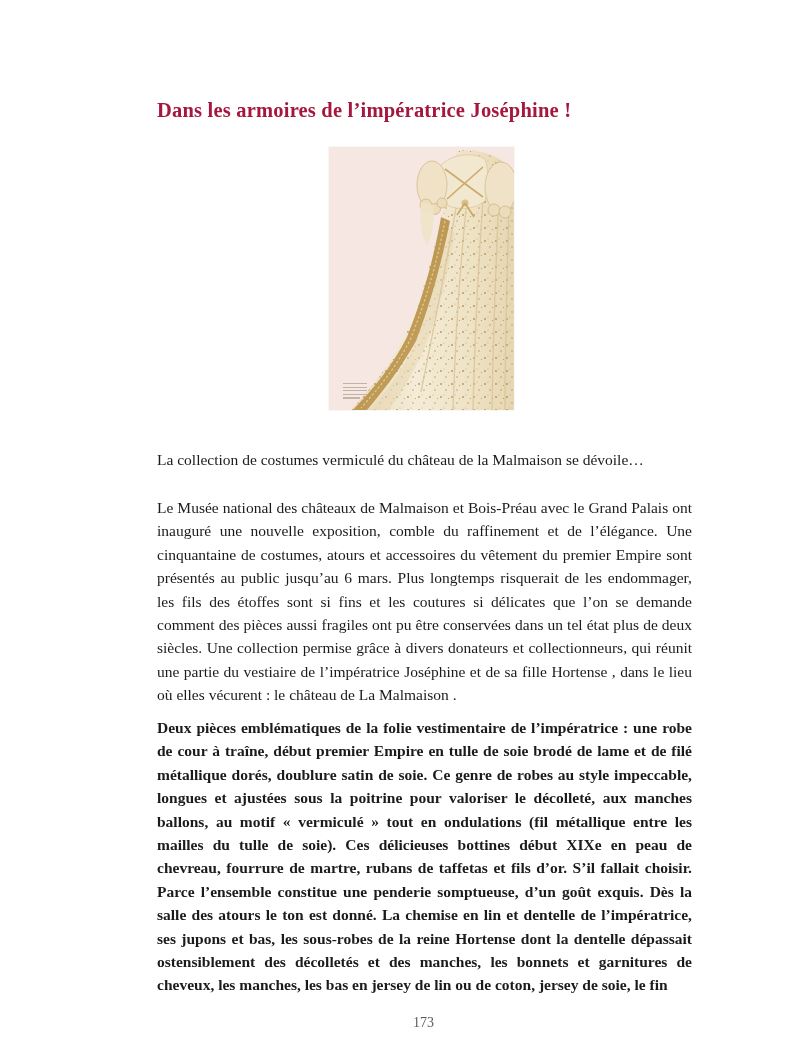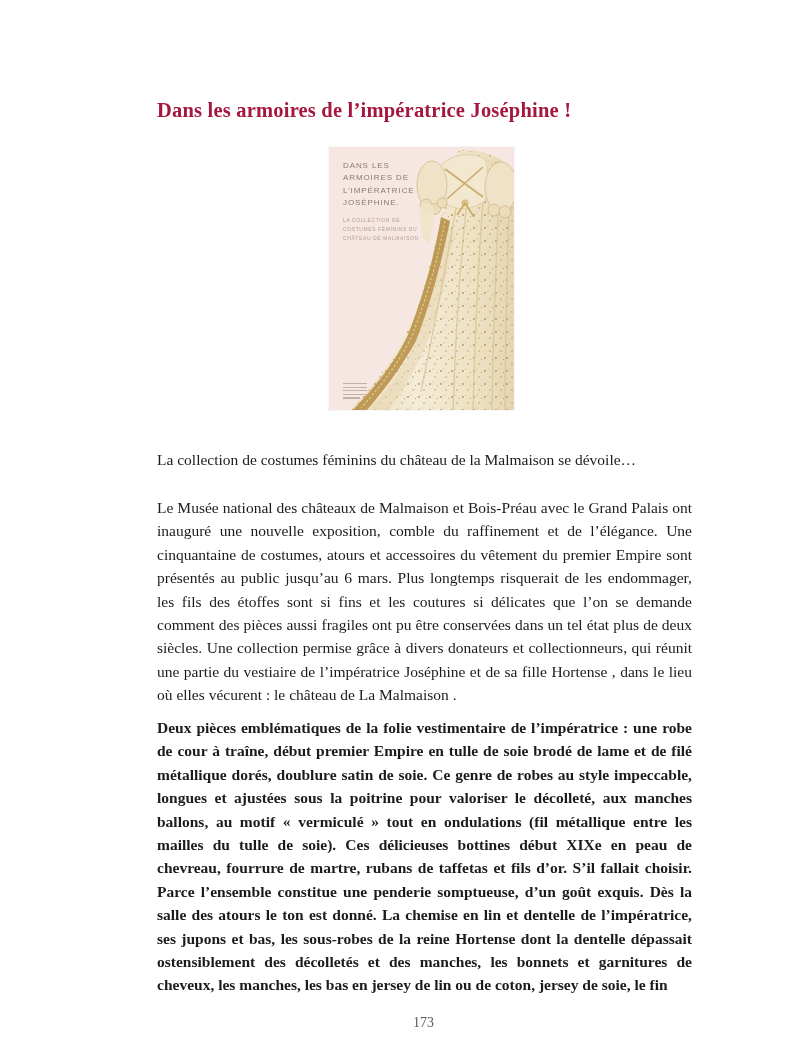--- a/index.html
+++ b/index.html
@@ -112,35 +112,31 @@
       <circle cx="97" cy="58" r="6" fill="#ecdcba" stroke="#cfb687" stroke-width="0.8"></circle>
       <circle cx="106" cy="62" r="5.5" fill="#ecdcba" stroke="#cfb687" stroke-width="0.8"></circle>
       <circle cx="113" cy="56" r="5" fill="#ecdcba" stroke="#cfb687" stroke-width="0.8"></circle>
       <path d="M92,55 C90,72 92,88 98,98 C104,88 106,70 104,58 Z" fill="#f0e3c8" opacity="0.9"></path>
 
       <ellipse cx="172" cy="40" rx="16" ry="25" fill="#efe2c6" stroke="#d9c49c" stroke-width="1"></ellipse>
       <circle cx="165" cy="63" r="6" fill="#ecdcba" stroke="#cfb687" stroke-width="0.8"></circle>
       <circle cx="176" cy="65" r="6" fill="#ecdcba" stroke="#cfb687" stroke-width="0.8"></circle>
     </svg>
 
-    <div class="cover-text">
-      <div class="cover-title">DANS LES ARMOIRES DE L’IMPÉRATRICE JOSÉPHINE.</div>
-      <div class="cover-subtitle">LA COLLECTION DE COSTUMES FÉMININS DU CHÂTEAU DE MALMAISON</div>
-    </div>
 
     <div class="publisher-lines">
       <i></i>
         <i></i>
         <i></i>
         <i></i>
         <i></i>
     </div>
   </figure>
 
-  <p class="bodytext intro">La collection de costumes féminins du château de la Malmaison se dévoile…</p>
+  <p class="bodytext intro">La collection de costumes vermiculé du château de la Malmaison se dévoile…</p>
 
   <p class="bodytext para-1">Le Musée national des châteaux de Malmaison et Bois-Préau avec le Grand Palais ont inauguré une nouvelle exposition, comble du raffinement et de l’élégance. Une cinquantaine de costumes, atours et accessoires du vêtement du premier Empire sont présentés au public jusqu’au 6 mars. Plus longtemps risquerait de les endommager, les fils des étoffes sont si fins et les coutures si délicates que l’on se demande comment des pièces aussi fragiles ont pu être conservées dans un tel état plus de deux siècles. Une collection permise grâce à divers donateurs et collectionneurs, qui réunit une partie du vestiaire de l’impératrice Joséphine et de sa fille Hortense , dans le lieu où elles vécurent : le château de La Malmaison .</p>
 
   <p class="bodytext para-2">Deux pièces emblématiques de la folie vestimentaire de l’impératrice : une robe de cour à traîne, début premier Empire en tulle de soie brodé de lame et de filé métallique dorés, doublure satin de soie. Ce genre de robes au style impeccable, longues et ajustées sous la poitrine pour valoriser le décolleté, aux manches ballons, au motif « vermiculé » tout en ondulations (fil métallique entre les mailles du tulle de soie). Ces délicieuses bottines début XIXe en peau de chevreau, fourrure de martre, rubans de taffetas et fils d’or. S’il fallait choisir. Parce l’ensemble constitue une penderie somptueuse, d’un goût exquis. Dès la salle des atours le ton est donné. La chemise en lin et dentelle de l’impératrice, ses jupons et bas, les sous-robes de la reine Hortense dont la dentelle dépassait ostensiblement des décolletés et des manches, les bonnets et garnitures de cheveux, les manches, les bas en jersey de lin ou de coton, jersey de soie, le fin</p>
 
   <footer class="page-number">173</footer>
 
 </div>
 
 </body></html>

